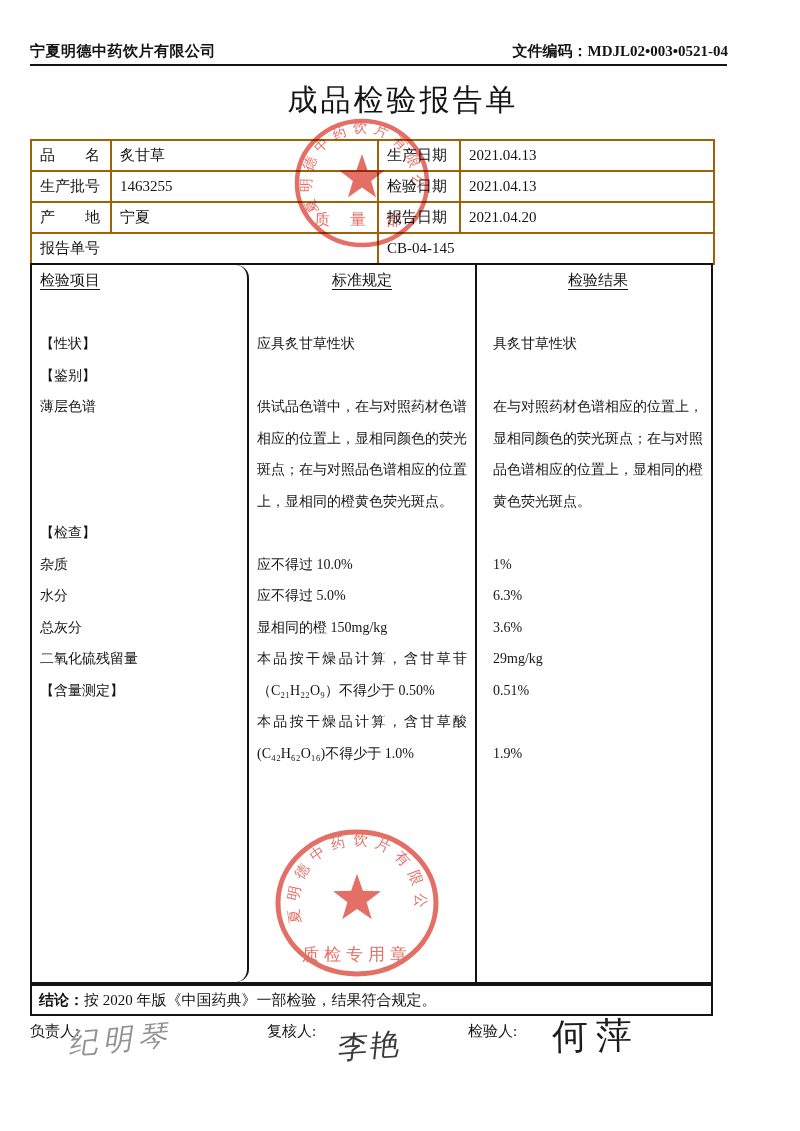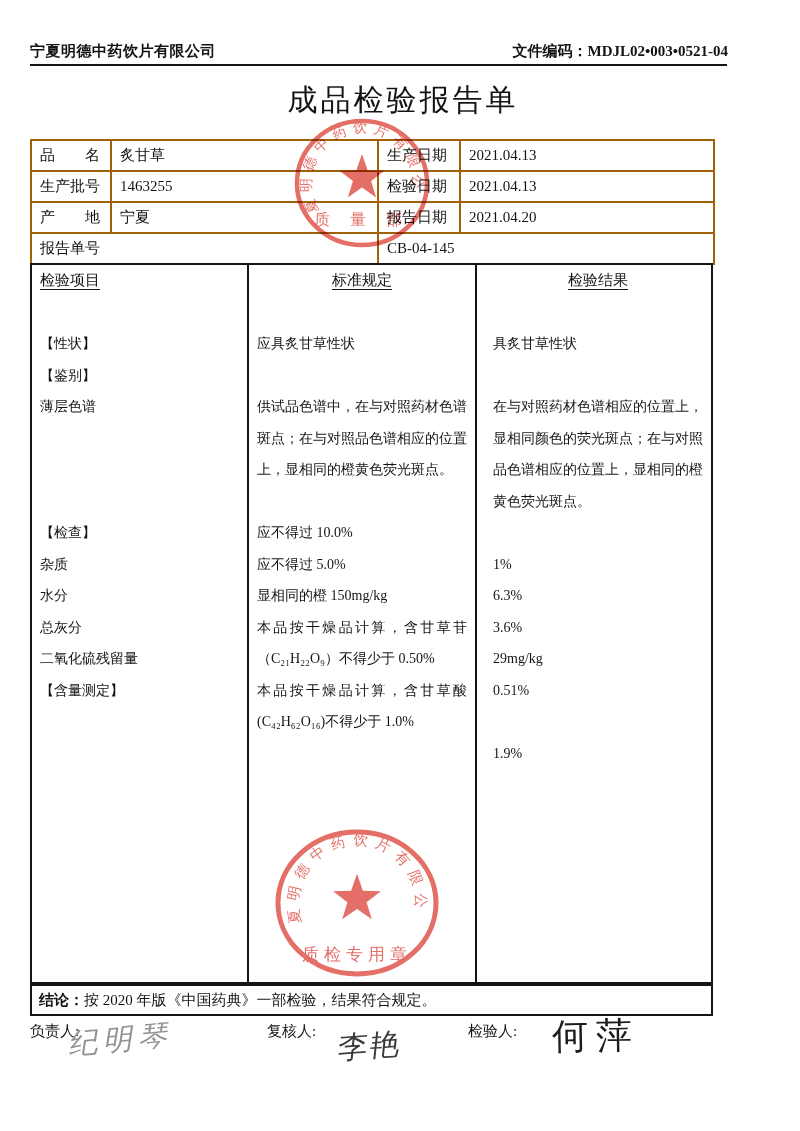--- a/index.html
+++ b/index.html
@@ -17,21 +17,21 @@
 
   
   .info-table{position:absolute;left:30px;top:139px;border-collapse:collapse;table-layout:fixed;width:683px;}
   .info-table td{border:2px solid #a16207;height:29px;font-size:15px;padding:0 0 0 8px;
                  white-space:nowrap;overflow:hidden;}
 
   
   .insp{position:absolute;left:30px;top:263px;width:683px;height:721px;border:2px solid #141414;
         box-sizing:border-box;display:flex;}
   .insp-col{box-sizing:border-box;height:100%;}
-  .insp-col1{width:227px;border-right:2px solid #141414;}
+  .insp-col1{width:227px;border-right:2px solid #141414;border-radius:13px;}
   .insp-col2{width:229px;border-right:2px solid #141414;}
   .insp-col3{width:227px;margin-left:8px;}
   .iline{height:31.5px;line-height:31.5px;font-size:14px;padding:0 8px;white-space:nowrap;overflow:hidden;}
   .ihead{text-align:center;text-decoration:underline;text-underline-offset:4px;font-size:15px;}
   .ihead.left{text-align:left;}
   .just{text-align:justify;text-align-last:justify;}
 
   
   .conclusion{position:absolute;left:30px;top:984px;width:683px;height:32px;border:2px solid #141414;
               box-sizing:border-box;line-height:28px;font-size:15px;padding-left:7px;white-space:nowrap;}
@@ -116,20 +116,21 @@
         <div class="iline"></div>
         <div class="iline"></div>
         <div class="iline"></div>
       </div>
     <div class="insp-col insp-col2">
         <div class="iline ihead">标准规定</div>
         <div class="iline"></div>
         <div class="iline">应具炙甘草性状</div>
         <div class="iline"></div>
         <div class="iline just">供试品色谱中，在与对照药材色谱</div>
+        <div class="iline just">相应的位置上，显相同颜色的荧光</div>
         <div class="iline just">斑点；在与对照品色谱相应的位置</div>
         <div class="iline">上，显相同的橙黄色荧光斑点。</div>
         <div class="iline"></div>
         <div class="iline">应不得过 10.0%</div>
         <div class="iline">应不得过 5.0%</div>
         <div class="iline">显相同的橙 150mg/kg</div>
         <div class="iline just">本品按干燥品计算，含甘草苷</div>
         <div class="iline">（C₂₁H₂₂O₉）不得少于 0.50%</div>
         <div class="iline just">本品按干燥品计算，含甘草酸</div>
         <div class="iline">(C₄₂H₆₂O₁₆)不得少于 1.0%</div>

